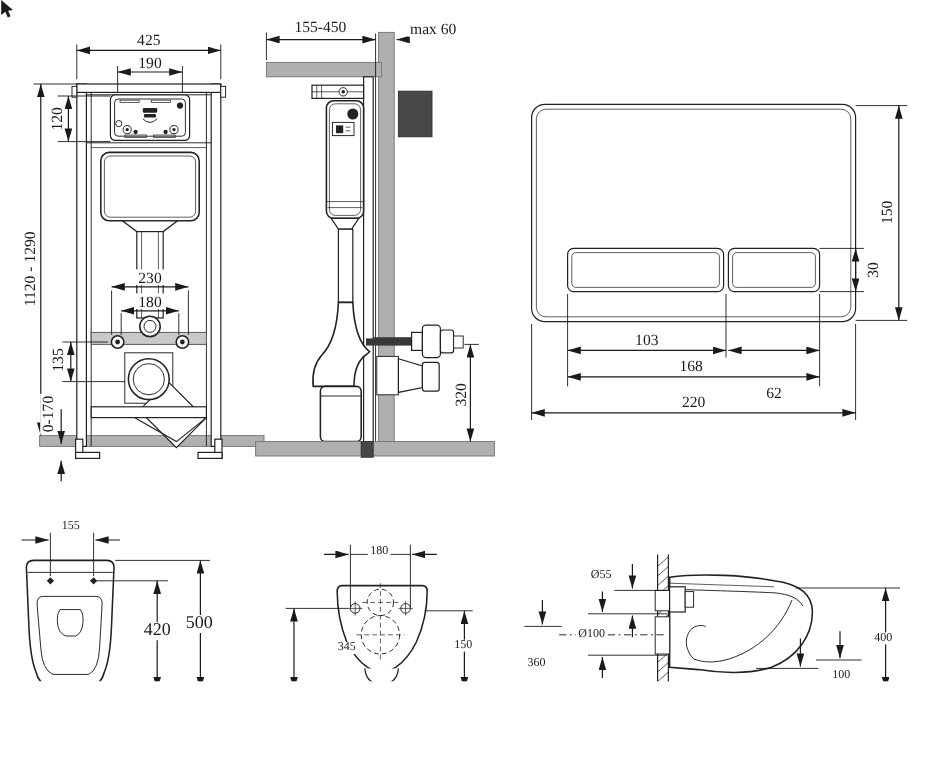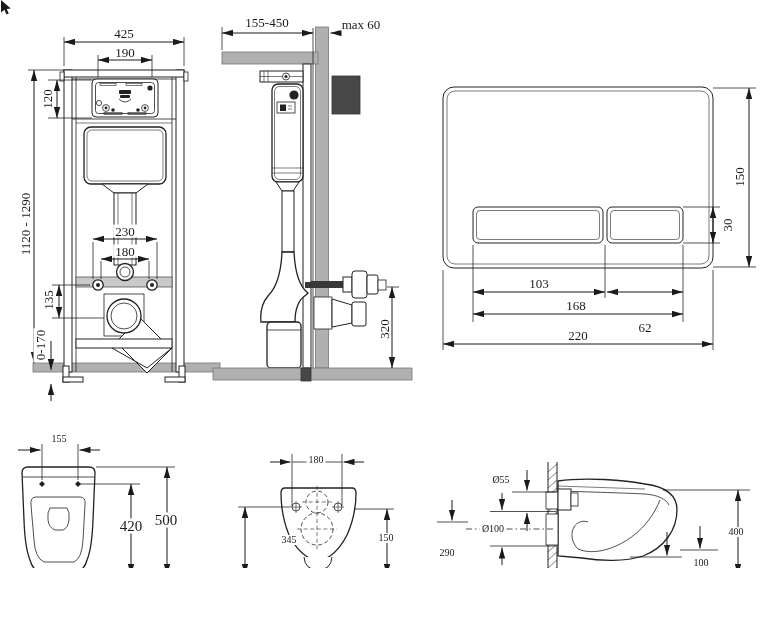--- a/index.html
+++ b/index.html
@@ -326,21 +326,21 @@
 <span class="dim lg" style="left:131px;top:526px;">420</span>
 <span class="dim lg" style="left:166px;top:520px;">500</span>
 <span class="dim md" style="left:58px;top:592px;">355</span>
 
 <span class="dim md" style="left:316px;top:460px;">180</span>
 <span class="dim md" style="left:245px;top:540px;margin-left:44px;">345</span>
 <span class="dim md" style="left:386px;top:538px;">150</span>
 
 <span class="dim md" style="left:501px;top:480px;">Ø55</span>
 <span class="dim md" style="left:493px;top:529px;">Ø100</span>
-<span class="dim md" style="left:447px;top:553px;">290</span>
+<span class="dim md" style="left:447px;top:553px;">360</span>
 <span class="dim md" style="left:736px;top:532px;">400</span>
 <span class="dim md" style="left:701px;top:563px;">100</span>
 
 <div class="logo-box"></div>
 <span class="logo-sub">ИНТЕРНЕТ-МАГАЗИН</span>
 <svg class="cursor" width="12" height="16" viewBox="0 0 12 16">
   <path d="M1,0 L1,12.5 L4.4,9.7 L6.5,14.6 L8.8,13.5 L6.7,8.9 L10.8,8.4 Z" fill="#1a1a1a"></path>
 </svg>
 
 </div>

